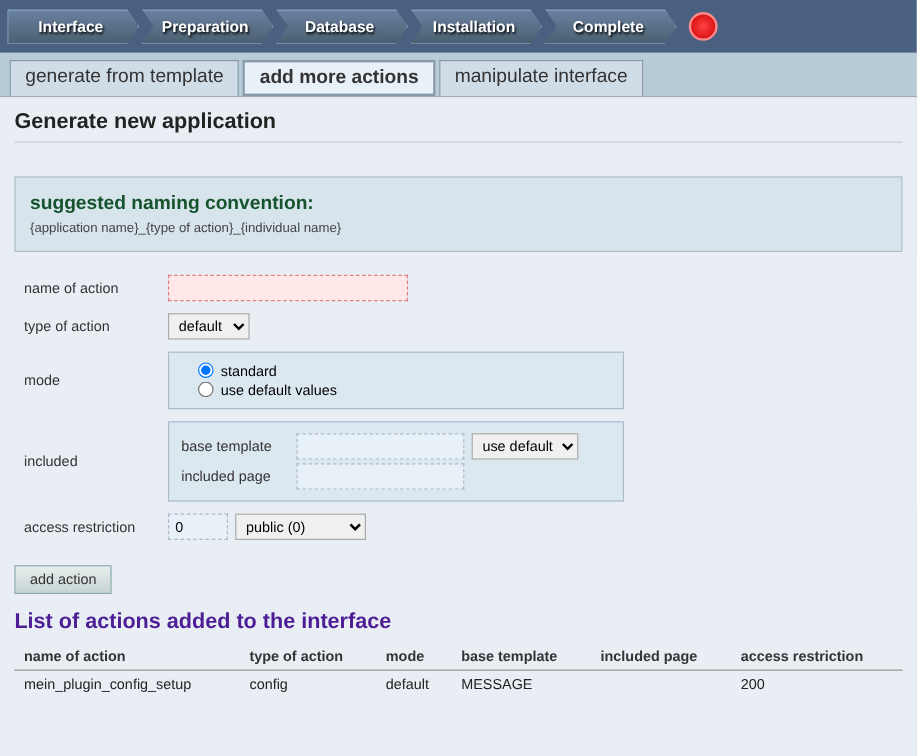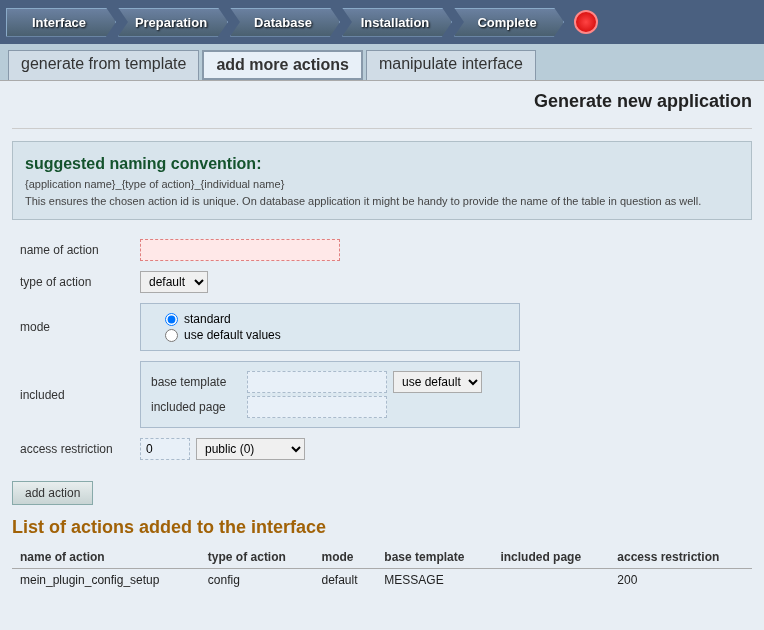--- a/index.html
+++ b/index.html
@@ -83,24 +83,23 @@
       background: #e8eef4;
       padding: 10px 12px;
       height: calc(630px - 44px - 30px);
       overflow-y: auto;
     }
 
     .page-title {
       font-size: 18px;
       font-weight: bold;
       color: #222;
-      margin-bottom: 12px;
+      margin-bottom: 28px;
       border-bottom: 1px solid #ccc;
-      padding-bottom: 16px;
-      text-align: right;
+      padding-bottom: 6px;
     }
 
     
     .naming-box {
       background: #d8e4ec;
       border: 1px solid #b0bfc8;
       padding: 10px 12px;
       margin-bottom: 14px;
       color: #444;
       font-size: 11px;
@@ -232,21 +231,21 @@
       cursor: pointer;
       color: #333;
       margin: 6px 0 12px 0;
       text-align: right;
     }
 
     
     .list-title {
       font-size: 18px;
       font-weight: bold;
-      color: #a16207;
+      color: #4c1d95;
       margin-bottom: 8px;
     }
 
     .list-table {
       width: 100%;
       border-collapse: collapse;
       margin-bottom: 12px;
     }
 
     .list-table th {
@@ -304,21 +303,20 @@
 </div>
 
 <div class="main-content">
 
   <div class="page-title">Generate new application</div>
 
   
   <div class="naming-box">
     <div class="label">suggested naming convention:</div>
     <div>{application name}_{type of action}_{individual name}</div>
-    <div>This ensures the chosen action id is unique. On database application it might be handy to provide the name of the table in question as well.</div>
   </div>
 
   
   <table class="form-table">
     <tbody>
 
       <tr>
         <td class="form-label">name of action</td>
         <td class="form-control-cell">
           <input type="text" class="small" style="background: rgb(255, 232, 232); border: 1px dashed rgb(224, 128, 128); width: 200px;">

